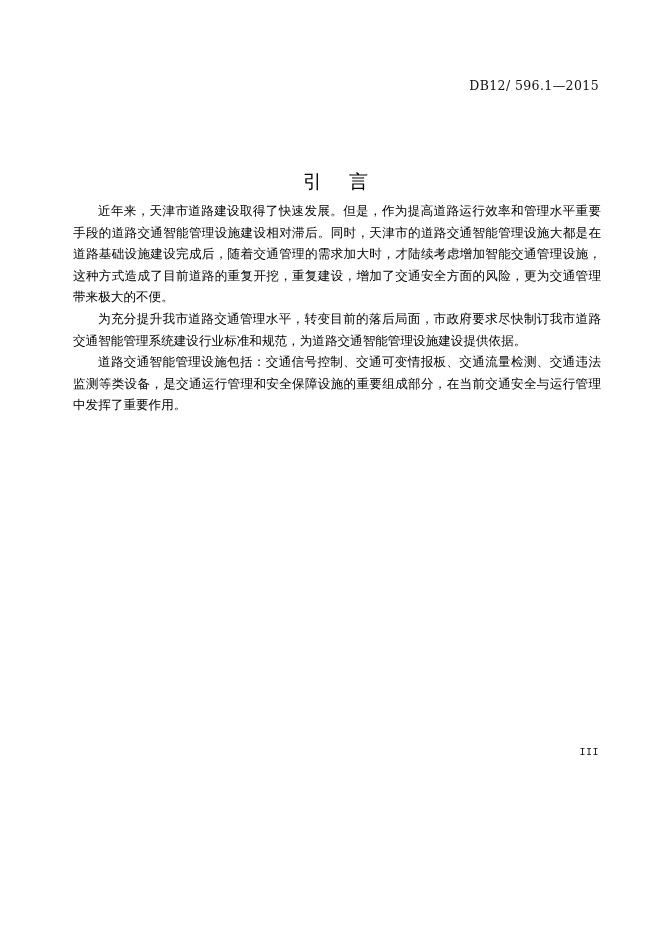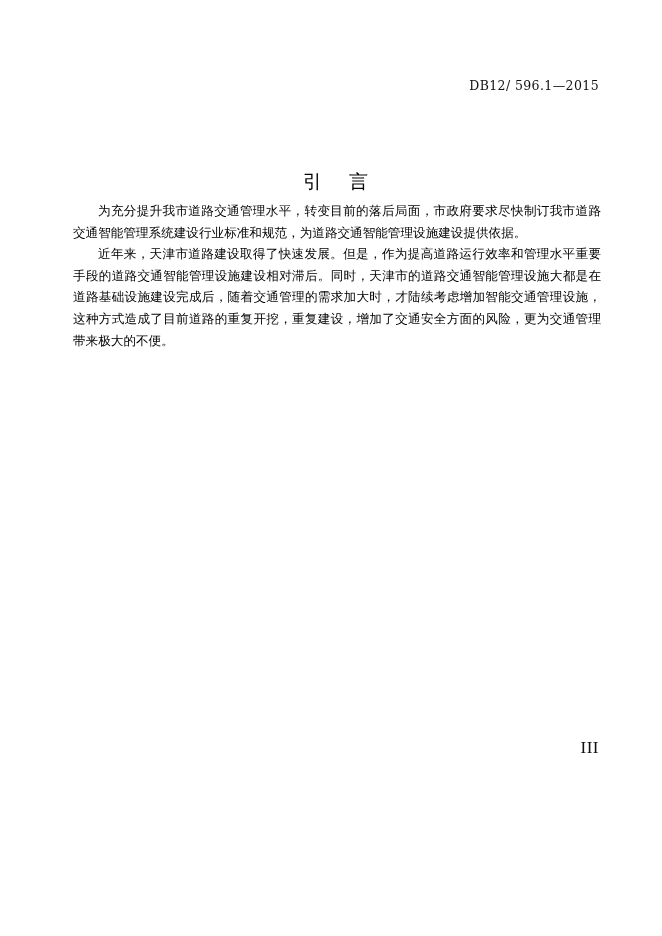--- a/index.html
+++ b/index.html
@@ -61,37 +61,38 @@
     text-align: justify;
     text-justify: inter-ideograph;
     text-indent: 25px;
     margin: 0 0 0 0;
     color: #000;
   }
   .folio {
     position: absolute;
     bottom: 62px;
     right: 68px;
-    font-family: Liberation Serif, serif;
-    font-size: 17px;
+    font-family: Liberation Mono, monospace;
+    font-size: 10px;
     letter-spacing: 0.5px;
     color: #111;
   }
 </style>
 </head>
 <body>
 
 <div class="page">
 
   <div class="std-code">DB12/ 596.1—2015</div>
 
   <div class="doc-title">
     <span>引</span><span class="sp"></span><span>言</span>
   </div>
 
   <div class="body-block">
+    <p class="para">近年来，天津市道路建设取得了快速发展。但是，作为提高道路运行效率和管理水平重要手段的道路交通智能管理设施建设相对滞后。同时，天津市的道路交通智能管理设施大都是在道路基础设施建设完成后，随着交通管理的需求加大时，才陆续考虑增加智能交通管理设施，这种方式造成了目前道路的重复开挖，重复建设，增加了交通安全方面的风险，更为交通管理带来极大的不便。</p>
     <p class="para">为充分提升我市道路交通管理水平，转变目前的落后局面，市政府要求尽快制订我市道路交通智能管理系统建设行业标准和规范，为道路交通智能管理设施建设提供依据。</p>
-    <p class="para">近年来，天津市道路建设取得了快速发展。但是，作为提高道路运行效率和管理水平重要手段的道路交通智能管理设施建设相对滞后。同时，天津市的道路交通智能管理设施大都是在道路基础设施建设完成后，随着交通管理的需求加大时，才陆续考虑增加智能交通管理设施，这种方式造成了目前道路的重复开挖，重复建设，增加了交通安全方面的风险，更为交通管理带来极大的不便。</p>
+    <p class="para">道路交通智能管理设施包括：交通信号控制、交通可变情报板、交通流量检测、交通违法监测等类设备，是交通运行管理和安全保障设施的重要组成部分，在当前交通安全与运行管理中发挥了重要作用。</p>
   </div>
 
   <div class="folio">III</div>
 
 </div>
 
 </body></html>

